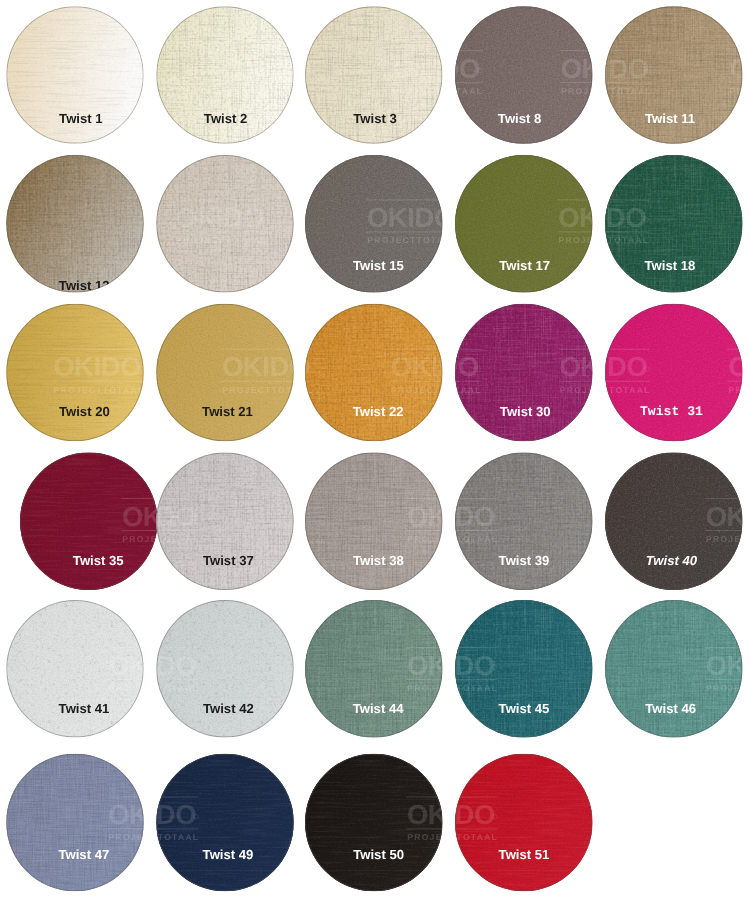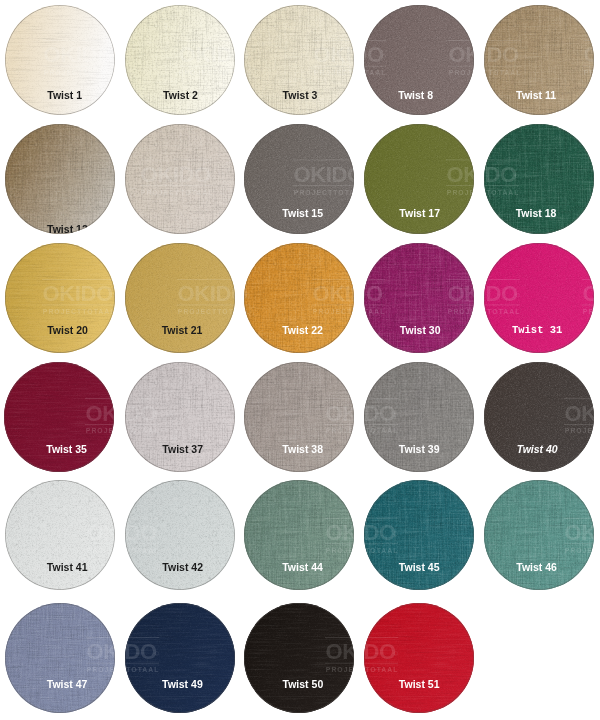--- a/index.html
+++ b/index.html
@@ -662,21 +662,21 @@
       </svg>
   <svg class="tex" width="110.0" height="110.0" style="opacity:0.1">
         <rect width="100%" height="100%" filter="url(#l-grain)"></rect>
       </svg>
   <svg class="wm" style="left:-483.9px;top:-242.5px" width="600" height="720" viewBox="0 0 600 720">
         <use href="#wm-pattern"></use>
       </svg>
   <div class="rim"></div>
   <div class="label" style="top: 82.3px; transform: translateX(-1.7px); color: rgb(255, 255, 255); font-family: Liberation Mono, monospace;">Twist 31</div>
 </div>
-<div class="swatch" style="left:4px;top:362.0px;width:110.0px;height:110.0px">
+<div class="swatch" style="left:16px;top:362.0px;width:110.0px;height:110.0px">
   <div class="base" style="background-color: rgb(124, 18, 48);"></div>
   <div class="grad" style="background:linear-gradient(118deg,#79112c 14%,#7f1433 86%)"></div>
   <svg class="tex" width="110.0" height="110.0" style="opacity:0.16">
         <rect width="100%" height="100%" filter="url(#d-sheen)"></rect>
       </svg>
   <svg class="tex" width="110.0" height="110.0" style="opacity:0.16">
         <rect width="100%" height="100%" filter="url(#l-sheen)"></rect>
       </svg>
   <svg class="tex" width="110.0" height="110.0" style="opacity:0.1">
         <rect width="100%" height="100%" filter="url(#d-fine)"></rect>

